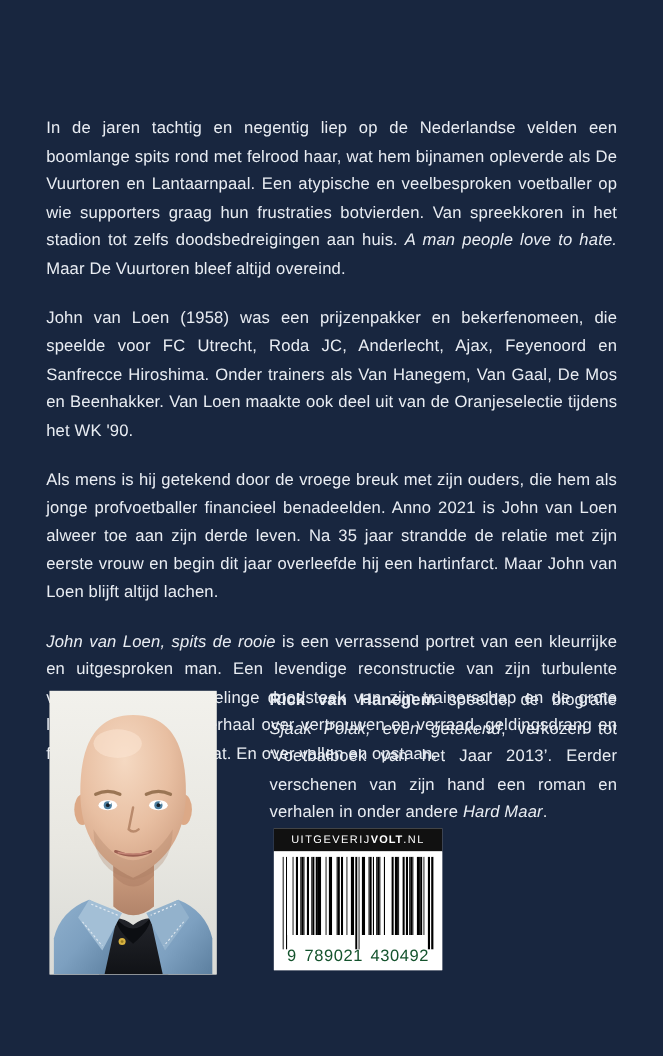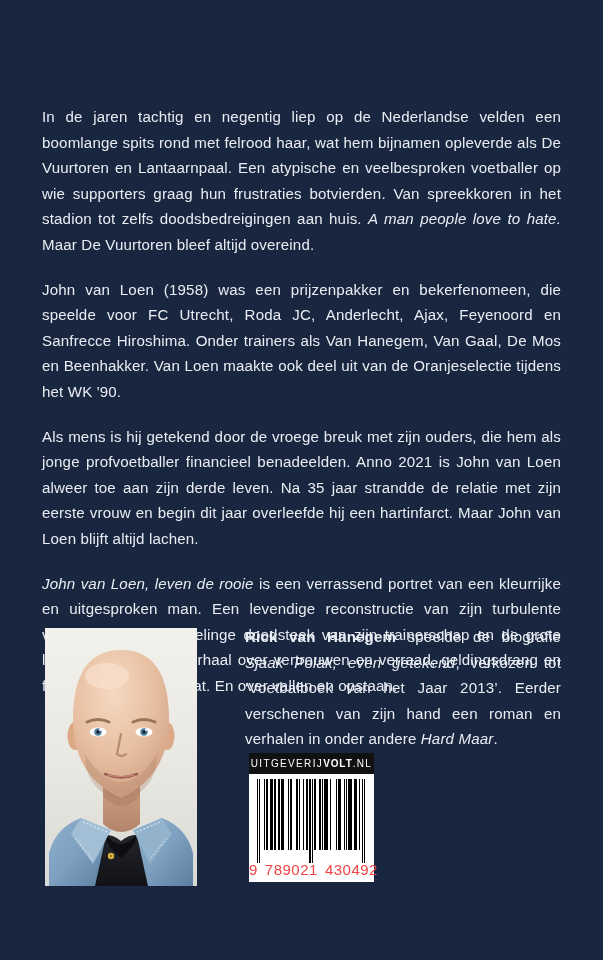--- a/index.html
+++ b/index.html
@@ -69,21 +69,21 @@
     letter-spacing: 0.01em;
   }
   #author-bio b { font-weight: bold; }
   #author-bio i { font-style: italic; }
 
   
   #barcode-block {
     position: absolute;
     left: 249px;
     top: 753px;
-    width: 125px;
+    width: 153px;
     height: 129px;
     background: #ffffff;
   }
   #publisher-bar {
     height: 21px;
     background: #111111;
     display: flex;
     align-items: center;
     justify-content: center;
   }
@@ -109,39 +109,39 @@
     align-items: stretch;
     gap: 0;
   }
   #bars span { display: block; }
   #isbn-digits {
     position: absolute;
     left: 0;
     right: 0;
     bottom: 4px;
     text-align: center;
-    color: #ef4444;
+    color: #14532d;
     font-size: 15px;
     font-family: "Liberation Sans", sans-serif;
     letter-spacing: 0.5px;
     white-space: nowrap;
   }
   #isbn-digits .grp { display: inline-block; }
   #isbn-digits .sp { display: inline-block; width: 7px; }
 </style>
 </head>
 <body>
 
 <div id="cover">
 
   <div id="blurb">
     <p class="para"><span>In de jaren tachtig en negentig liep op de Nederlandse velden een boomlange spits rond met felrood haar, wat hem bijnamen opleverde als De Vuurtoren en Lantaarnpaal. Een atypische en veelbesproken voetballer op wie supporters graag hun frustraties botvierden. Van spreekkoren in het stadion tot zelfs doodsbedreigingen aan huis. </span><i>A man people love to hate.</i><span> Maar De Vuurtoren bleef altijd overeind.</span></p>
     <p class="para"><span>John van Loen (1958) was een prijzenpakker en bekerfenomeen, die speelde voor FC Utrecht, Roda JC, Anderlecht, Ajax, Feyenoord en Sanfrecce Hiroshima. Onder trainers als Van Hanegem, Van Gaal, De Mos en Beenhakker. Van Loen maakte ook deel uit van de Oranjeselectie tijdens het WK '90.</span></p>
     <p class="para"><span>Als mens is hij getekend door de vroege breuk met zijn ouders, die hem als jonge profvoetballer financieel benadeelden. Anno 2021 is John van Loen alweer toe aan zijn derde leven. Na 35 jaar strandde de relatie met zijn eerste vrouw en begin dit jaar overleefde hij een hartinfarct. Maar John van Loen blijft altijd lachen.</span></p>
-    <p class="para"><i>John van Loen, leven de rooie</i><span> is een verrassend portret van een kleurrijke en uitgesproken man. Een levendige reconstructie van zijn turbulente voetbaljaren, de plotselinge doodsteek van zijn trainerschap en de grote leegte daarna. Een verhaal over vertrouwen en verraad, geldingsdrang en faalangst, liefde en haat. En over vallen en opstaan.</span></p>
+    <p class="para"><i>John van Loen, spits de rooie</i><span> is een verrassend portret van een kleurrijke en uitgesproken man. Een levendige reconstructie van zijn turbulente voetbaljaren, de plotselinge doodsteek van zijn trainerschap en de grote leegte daarna. Een verhaal over vertrouwen en verraad, geldingsdrang en faalangst, liefde en haat. En over vallen en opstaan.</span></p>
   </div>
 
   <div id="author-row">
 
     <div id="author-photo">
       <svg viewBox="0 0 152 258" preserveAspectRatio="xMidYMid slice">
         <defs>
           <linearGradient id="bgGrad" x1="0" y1="0" x2="0" y2="1">
             <stop offset="0%" stop-color="#f2f1ec"></stop>
             <stop offset="55%" stop-color="#e8e7e1"></stop>

